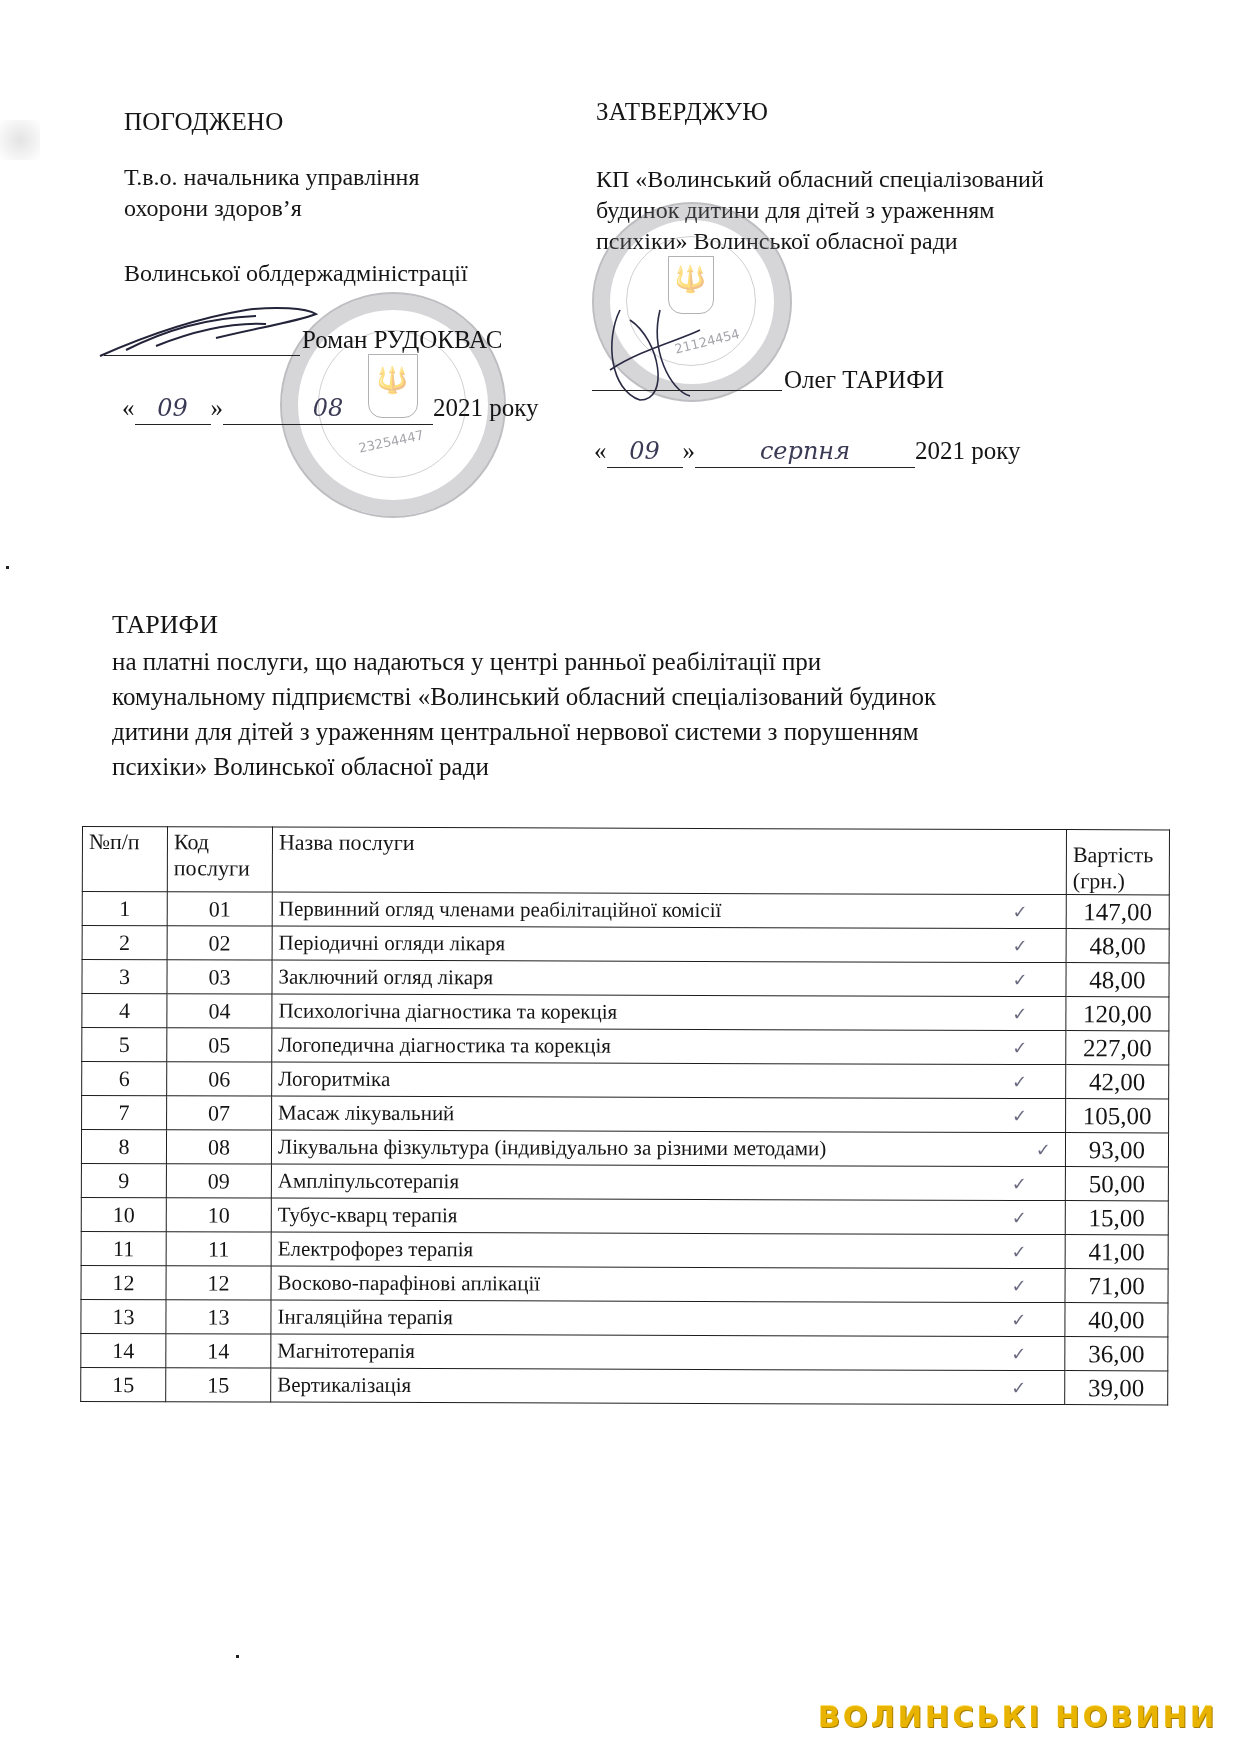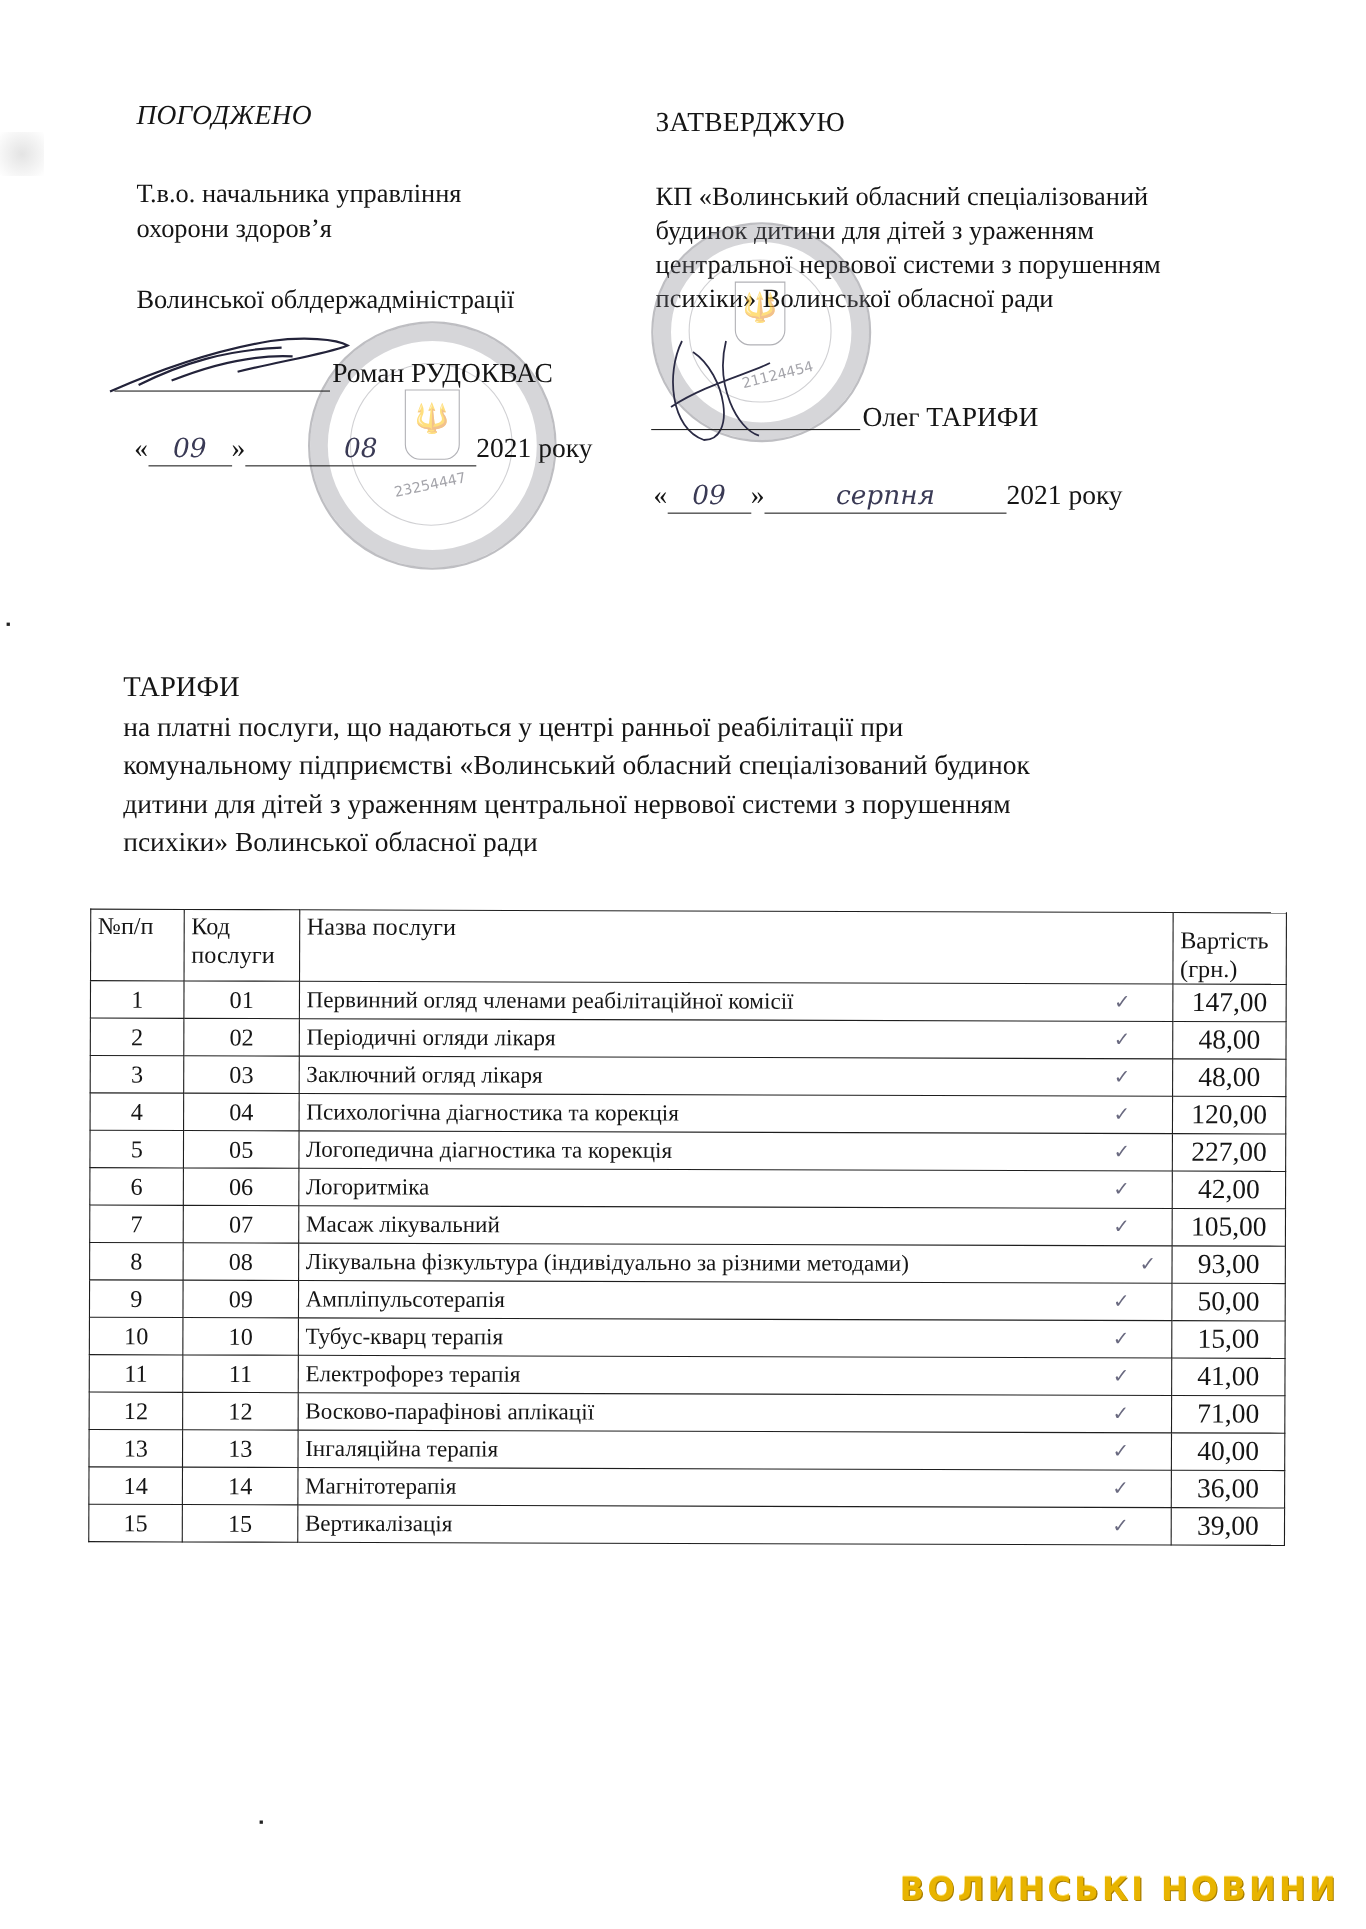--- a/index.html
+++ b/index.html
@@ -46,21 +46,21 @@
     text-shadow: 1px 1px 0 #a67c00, 0 -1px 0 #ffe066;
   }
   .smudge { position: absolute; left: 0; top: 120px; width: 40px; height: 40px; background: radial-gradient(circle, rgba(200,200,200,0.5), rgba(255,255,255,0)); }
   .dot { position: absolute; width: 3px; height: 3px; background: #222; }
 </style>
 </head>
 <body>
 
 <div class="smudge"></div>
 
-<div class="abs hdr-title" style="left:124px; top:92px;font-style:italic;">ПОГОДЖЕНО</div>
+<div class="abs hdr-title" style="left:124px; top:108px;">ПОГОДЖЕНО</div>
 <div class="abs hdr-line" style="left:124px; top:162px;">Т.в.о. начальника управління</div>
 <div class="abs hdr-line" style="left:124px; top:193px;">охорони здоров’я</div>
 <div class="abs hdr-line" style="left:124px; top:258px;">Волинської облдержадміністрації</div>
 
 <div class="stamp" style="left:280px; top:292px; width:222px; height:222px;">
   <div class="inner" style="left:36px; top:36px; width:146px; height:146px;"></div>
   <div class="trident" style="left:86px; top:60px; width:48px; height:62px;">🔱</div>
   <div class="code" style="left:76px; top:140px; transform:rotate(-12deg);">23254447</div>
 </div>
 
@@ -71,21 +71,20 @@
 <div class="abs hdr-line" style="left:302px; top:324px; font-size:25px;">Роман РУДОКВАС</div>
 
 <div class="abs hdr-line" style="left:122px; top:392px; font-size:25px;">
   <span>«</span><span class="sig-line hand" style="width:76px; text-align:center;">09</span><span>»</span><span class="sig-line hand" style="width:210px; text-align:center;">08</span><span>2021 року</span>
 </div>
 
 <div class="abs hdr-title" style="left:596px; top:98px;">ЗАТВЕРДЖУЮ</div>
 <div class="abs" style="left:596px; top:164px;">
   <div class="hdr-line">КП «Волинський обласний спеціалізований</div>
   <div class="hdr-line">будинок дитини для дітей з ураженням</div>
-  <div class="hdr-line">центральної нервової системи з порушенням</div>
   <div class="hdr-line">психіки» Волинської обласної ради</div>
 </div>
 
 <div class="stamp" style="left:592px; top:202px; width:196px; height:196px;">
   <div class="inner" style="left:32px; top:32px; width:128px; height:128px;"></div>
   <div class="trident" style="left:74px; top:52px; width:44px; height:56px; line-height:46px;">🔱</div>
   <div class="code" style="left:80px; top:130px; transform:rotate(-14deg);">21124454</div>
 </div>
 <svg class="abs" style="left:600px; top:300px;" width="110" height="110">
   <path d="M20 10 C5 40, 10 90, 40 100 C70 100, 60 40, 30 20 M10 70 C40 50, 80 40, 100 30 M60 10 C50 50, 70 90, 90 96" stroke="#2a2a44" stroke-width="1.6" fill="none"></path>

